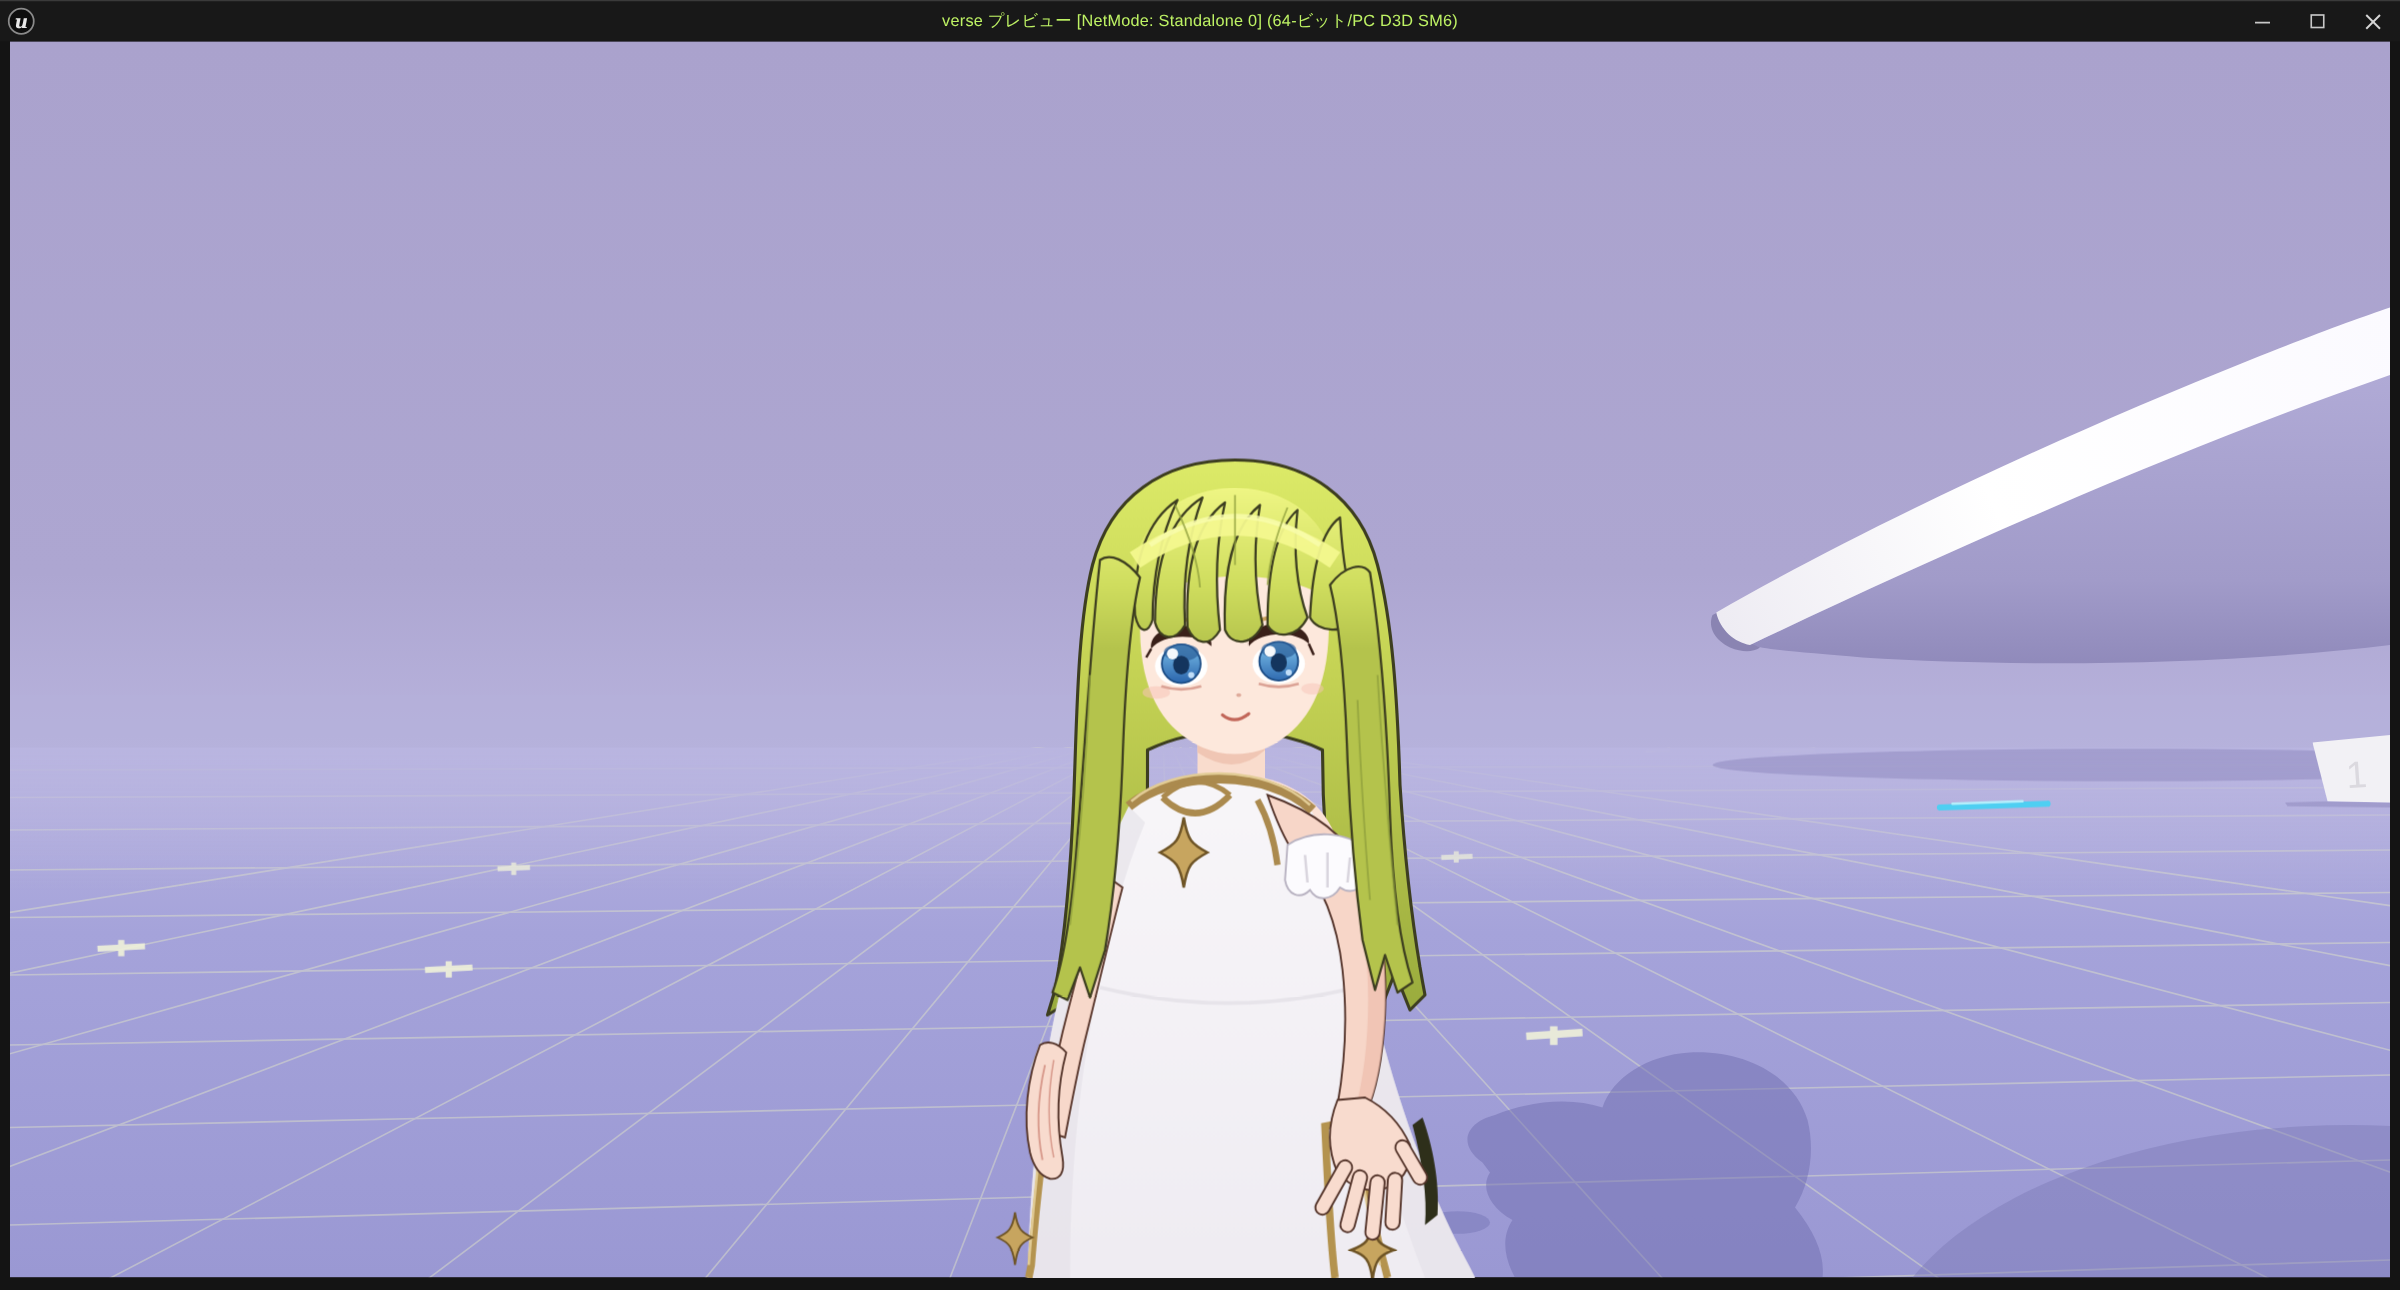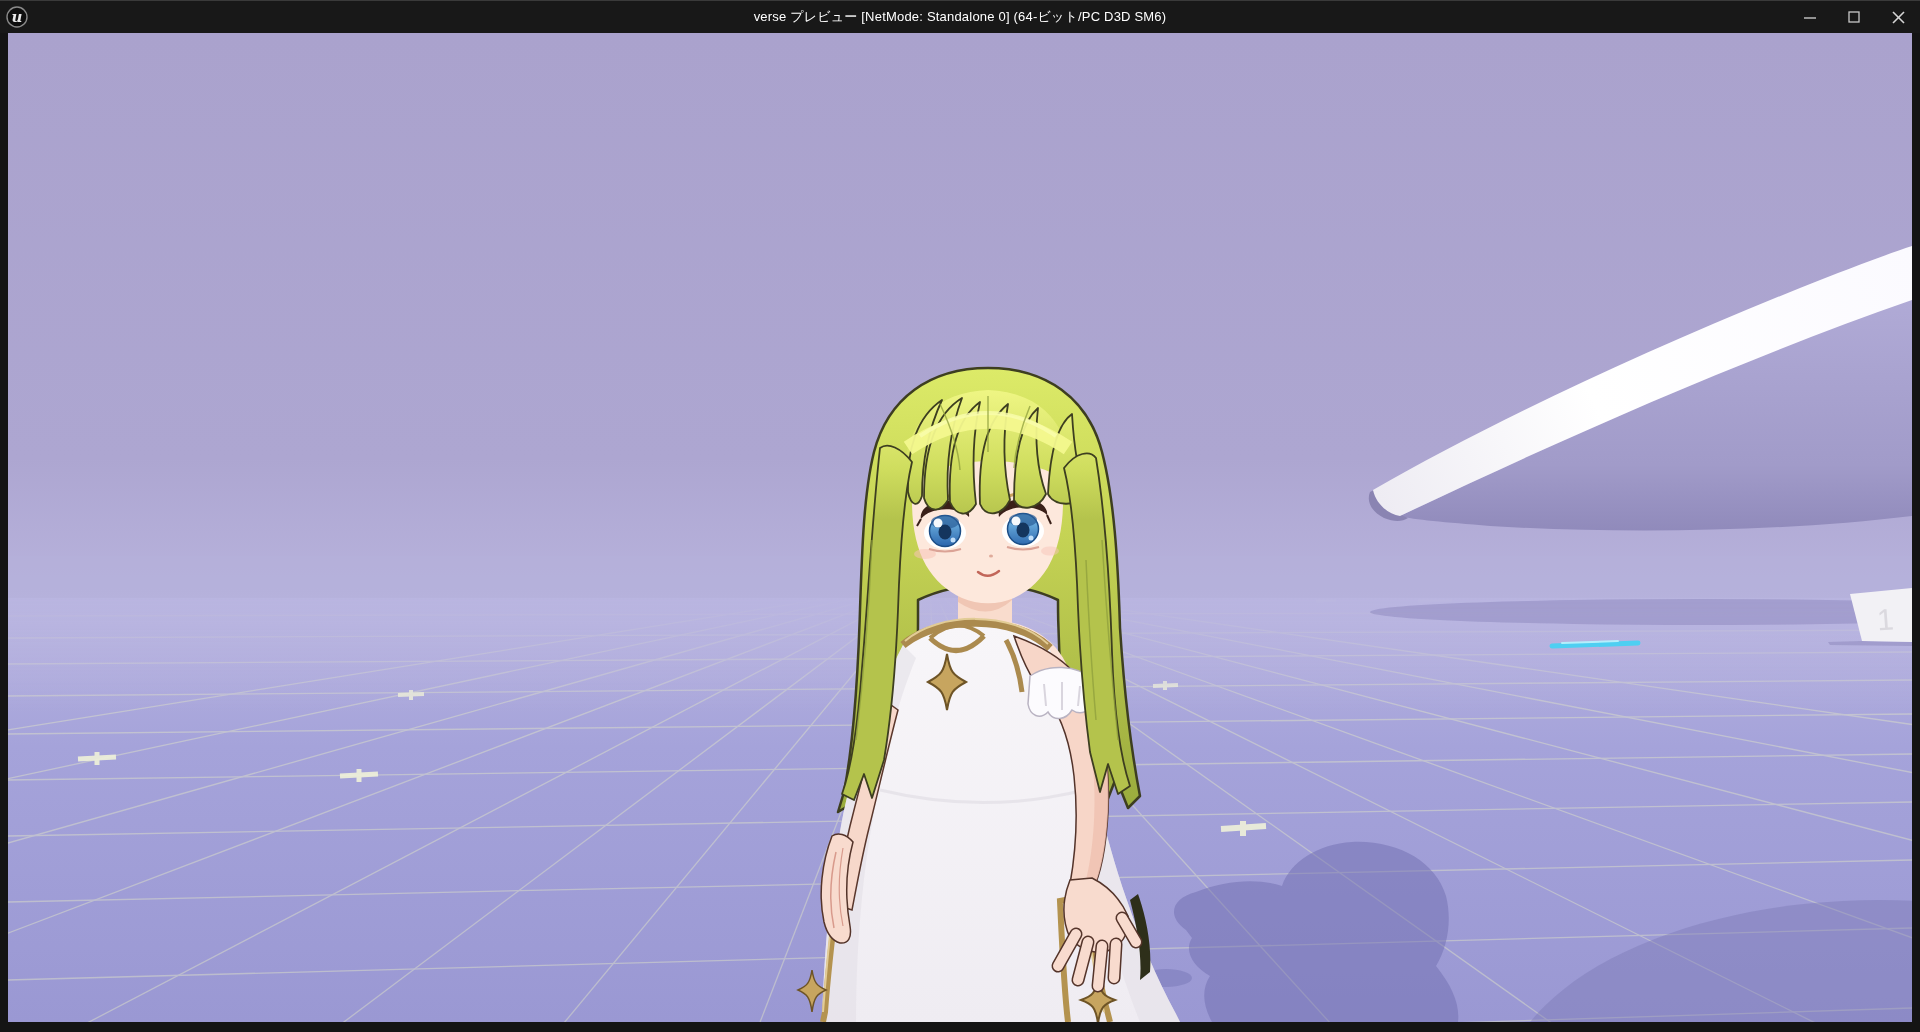--- a/index.html
+++ b/index.html
@@ -4,21 +4,21 @@
 <style>
   html,body{margin:0;padding:0;background:#101010;}
   body{width:1920px;height:1032px;overflow:hidden;font-family:"Liberation Sans",sans-serif;}
   .window{width:1920px;height:1032px;background:#141414;display:flex;flex-direction:column;}
   .titlebar{
     height:33px;flex:0 0 33px;background:#181818;border-top:1px solid #3a3a3a;
     box-sizing:border-box;position:relative;display:flex;align-items:center;
   }
   .logo{width:24px;height:24px;margin-left:5px;display:flex;align-items:center;justify-content:center;}
   .titlebar-title{
-    position:absolute;left:0;right:0;text-align:center;color:#ffffff;font-size:13px;
+    position:absolute;left:0;right:0;text-align:center;color:#bef264;font-size:13px;
     letter-spacing:.2px;pointer-events:none;white-space:nowrap;
   }
   .controls{margin-left:auto;display:flex;height:100%;}
   .controls button{
     width:44px;height:100%;background:transparent;border:none;outline:none;cursor:pointer;
     display:flex;align-items:center;justify-content:center;padding:0;
   }
   .viewport{
     flex:1 1 auto;margin:0 8px;position:relative;background:#000;overflow:hidden;
   }

